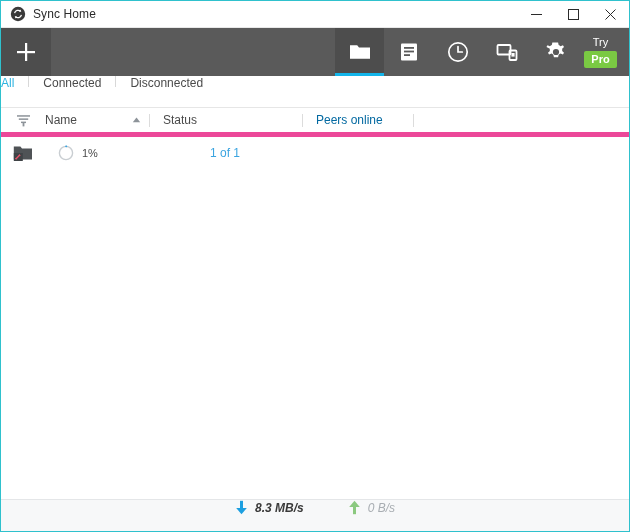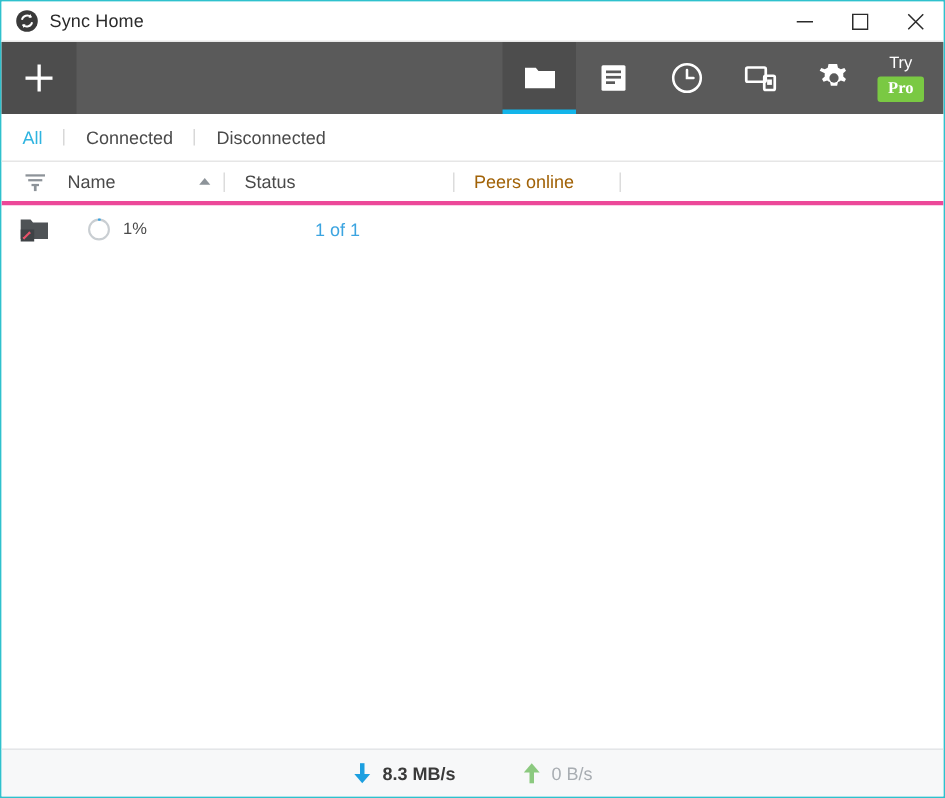--- a/index.html
+++ b/index.html
@@ -117,32 +117,30 @@
     margin-bottom: 2px;
   }
   .trypro .pro-badge {
     background: #7ac943;
     color: #ffffff;
     font-size: 11px;
     font-weight: bold;
     line-height: 14px;
     padding: 1px 7px 2px 7px;
     border-radius: 2px;
-    font-family: Liberation Serif, serif;
   }
 
   
   .filterbar {
     height: 32px;
     min-height: 32px;
     background: #ffffff;
     display: flex;
-    align-items: center;
+    align-items: flex-start;
     border-bottom: 1px solid #e6e6e6;
-    padding-left: 14px;
     position: relative;
   }
   .fchip {
     font-size: 12px;
     color: #4a4a4a;
     padding: 0 14px 0 0;
     cursor: pointer;
     white-space: nowrap;
   }
   .fchip:first-child { padding-right: 14px; }
@@ -177,21 +175,21 @@
     width: 100%;
   }
   .searchbox input::placeholder { color: #b3b8bc; }
 
   
   .thead {
     height: 29px;
     min-height: 29px;
     display: flex;
     align-items: center;
-    border-bottom: 3px solid #ec4899;
+    border-bottom: 5px solid #ec4899;
     background: #ffffff;
   }
   .col-icon {
     width: 44px;
     display: flex;
     align-items: center;
     justify-content: center;
     cursor: pointer;
   }
   .col-name {
@@ -209,21 +207,21 @@
     font-size: 12px;
     color: #4a4a4a;
     padding-left: 13px;
     display: flex;
     align-items: center;
     cursor: pointer;
   }
   .col-peers {
     width: 110px;
     font-size: 12px;
-    color: #a16207;
+    color: #0369a1;
     padding-left: 13px;
     display: flex;
     align-items: center;
     cursor: pointer;
   }
   .col-tail { flex: 1 1 auto; }
 
   .tbody { flex: 1 1 auto; background: #ffffff; overflow: hidden; }
   .trow {
     height: 32px;
@@ -261,22 +259,23 @@
     white-space: nowrap;
   }
 
   
   .statusbar {
     height: 32px;
     min-height: 32px;
     background: #f7f8f9;
     border-top: 1px solid #e4e6e8;
     display: flex;
-    align-items: center;
-    justify-content: center;
+    align-items: flex-start;
+    justify-content: center;
+    font-style: italic;
   }
   .rate {
     display: flex;
     align-items: center;
     font-size: 12px;
     margin: 0 22px;
   }
   .rate svg { margin-right: 7px; display: block; }
   .rate.down { color: #3a3a3a; font-weight: bold; }
   .rate.up { color: #a8adb2; }

